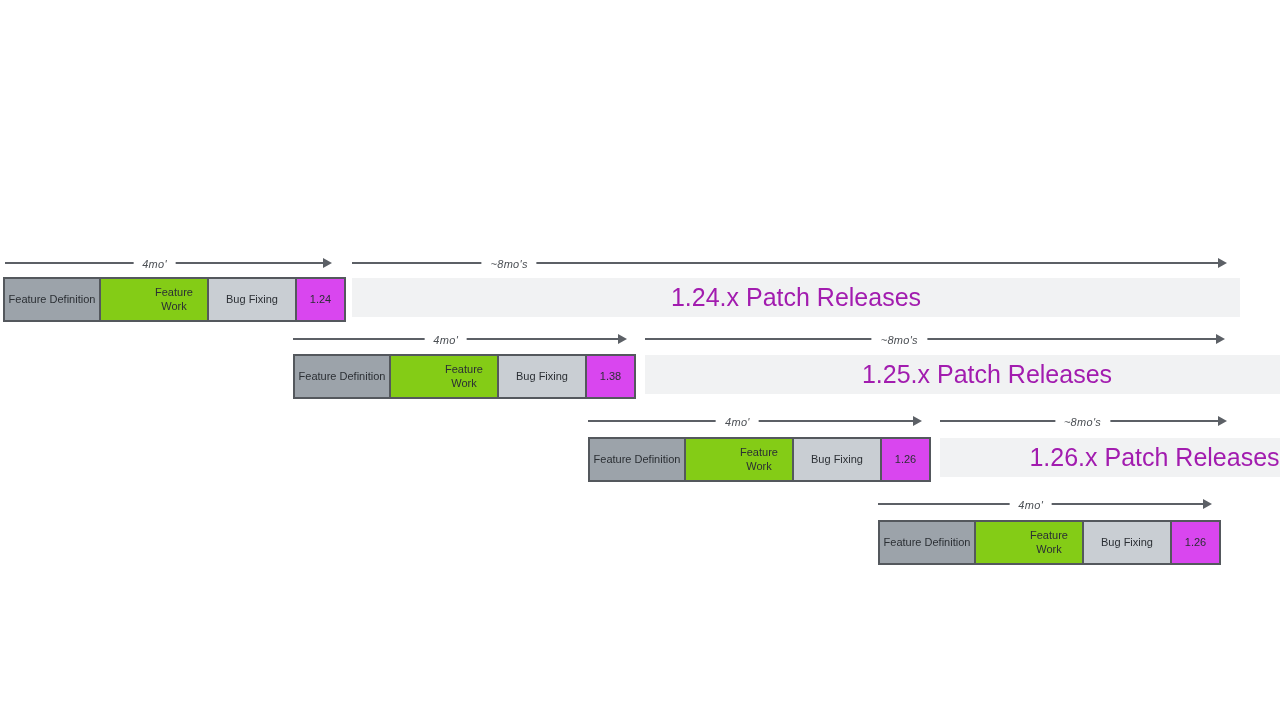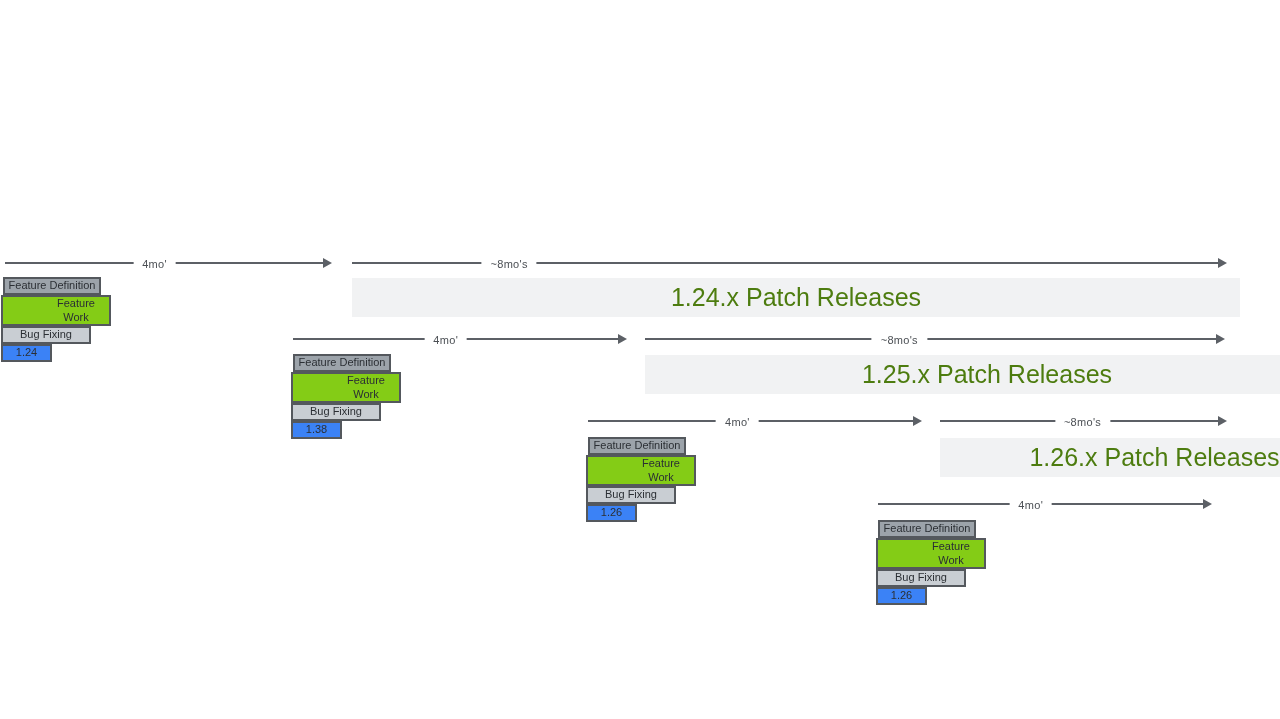--- a/index.html
+++ b/index.html
@@ -13,39 +13,39 @@
   
   .arrow{position:absolute;height:16px;}
   .arrow-line{position:absolute;left:0;right:2px;top:6px;border-top:2px solid #5c6066;}
   .arrow-head{
     position:absolute;right:-2px;top:2px;width:0;height:0;
     border-left:9px solid #5c6066;border-top:5px solid transparent;border-bottom:5px solid transparent;
   }
   .arrow-label{
     position:absolute;top:2px;transform:translateX(-50%);
     background:#ffffff;padding:0 9px;
-    font-size:11px;color:#4b4f54;white-space:nowrap;letter-spacing:0.3px;
+    font-size:11px;color:#4b4f54;white-space:nowrap;letter-spacing:0.3px;font-style:italic;
   }
   
-  .phases{position:absolute;display:flex;height:45px;flex-direction:column;}
+  .phases{position:absolute;display:flex;height:45px;}
   .phase{
     box-sizing:border-box;border:2px solid #54585d;margin-left:-2px;
     display:flex;align-items:center;justify-content:center;text-align:center;
     font-size:11px;line-height:1.25;color:#2b2f34;
   }
   .phase:first-child{margin-left:0;}
   .fd{width:98px;background:#9ca3aa;}
   .fw{width:110px;background:#84cc16;padding-left:40px;}
   .bf{width:90px;background:#c9ced3;text-align:right;}
-  .ver{width:51px;background:#3b82f6;}
+  .ver{width:51px;background:#d946ef;}
   
   .patch-bar{
     position:absolute;height:39px;background:#f1f2f3;
     display:flex;align-items:center;justify-content:center;
-    font-size:25px;color:#4d7c0f;white-space:nowrap;
+    font-size:25px;color:#a21caf;white-space:nowrap;
   }
   
   .a1f{left:5px;top:256px;width:325px;}   .a1f .arrow-label{left:46%;}
   .a1p{left:352px;top:256px;width:873px;} .a1p .arrow-label{left:18%;}
   .b1{left:3px;top:277px;}
   .p1{left:352px;top:278px;width:888px;}
 
   .a2f{left:293px;top:332px;width:332px;} .a2f .arrow-label{left:46%;}
   .a2p{left:645px;top:332px;width:578px;} .a2p .arrow-label{left:44%;}
   .b2{left:293px;top:354px;}

